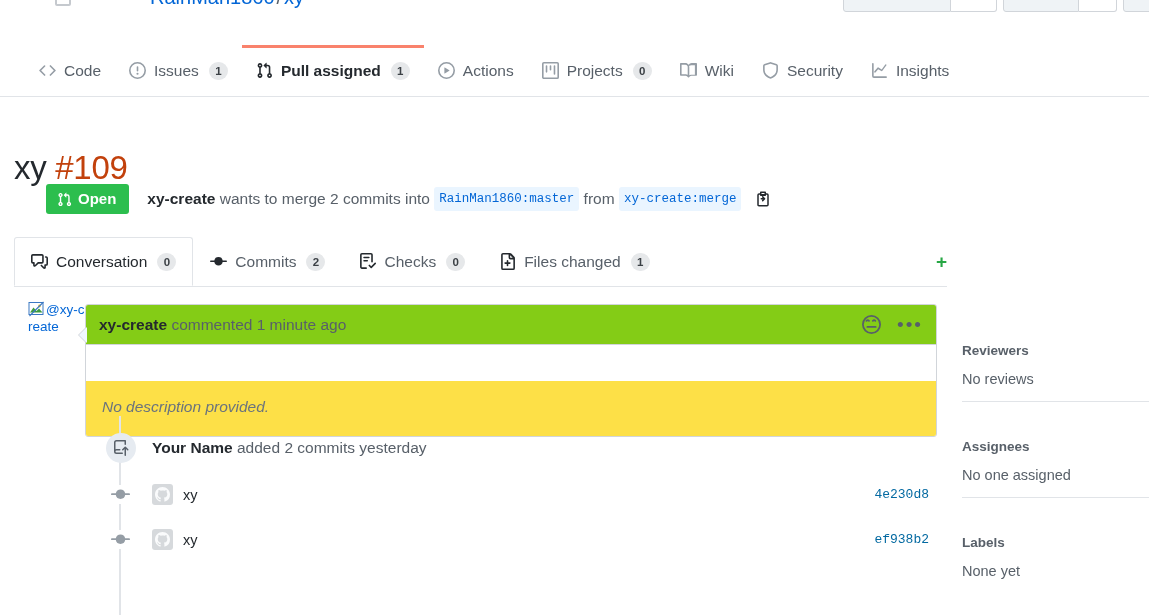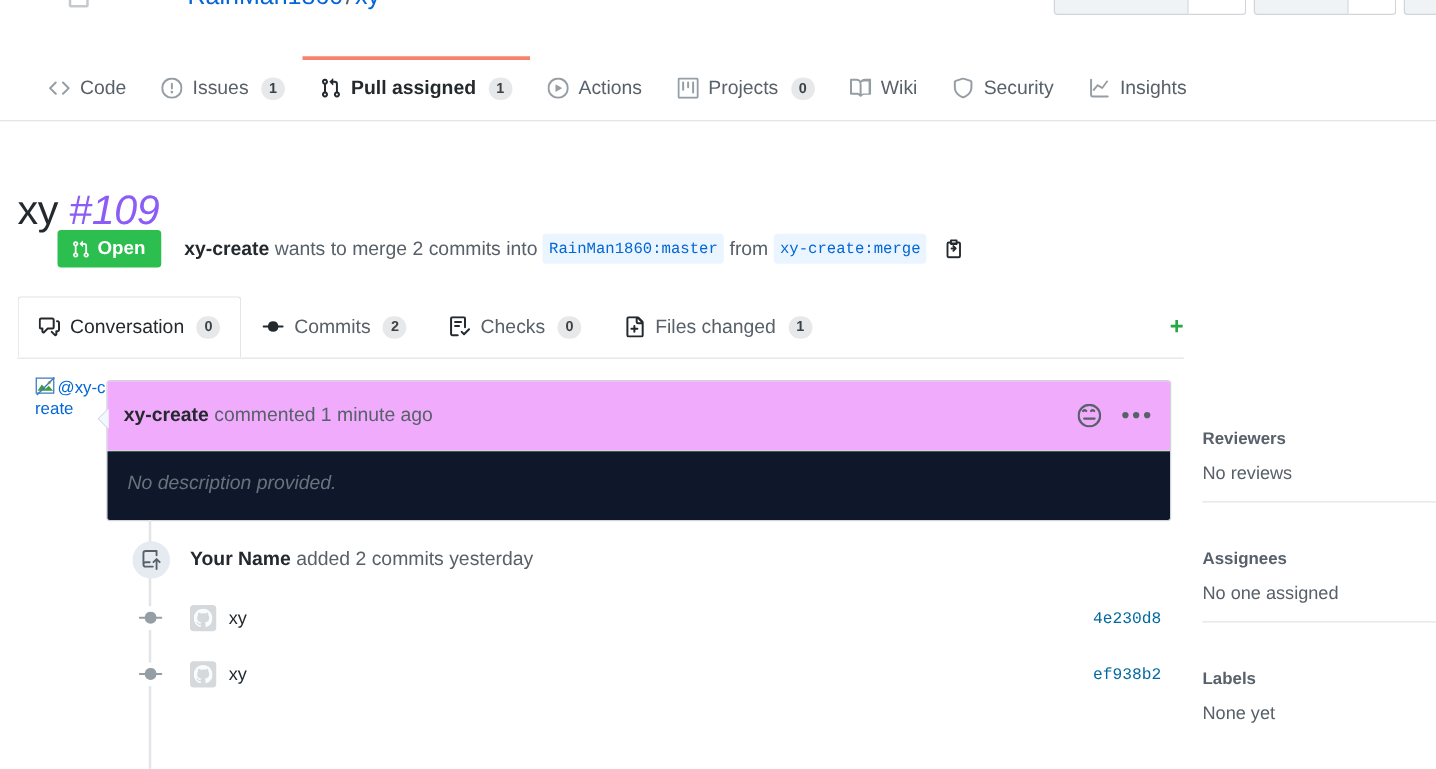--- a/index.html
+++ b/index.html
@@ -59,21 +59,21 @@
     background:#e6e8ea; color:#3c4146; border-radius:20px;
     font-size:11.5px; font-weight:600; line-height:16px; text-align:center;
     font-family:"Liberation Sans", sans-serif;
   }
 
   
   .pr-title {
     position:absolute; left:14px; top:128px;
     font-size:33px; font-weight:400; letter-spacing:-0.3px; line-height:1.1;
   }
-  .pr-title .num { color:#8b5cf6; font-weight:300;font-style:italic; }
+  .pr-title .num { color:#c2410c; font-weight:300; }
 
   
   .state-row { position:absolute; left:14px; top:184px; display:flex; align-items:center;padding-left:32px; }
   .state-badge {
     display:inline-flex; align-items:center; gap:6px;
     background:#2cbe4e; color:#fff; font-size:15px; font-weight:600;
     padding:6px 13px 6px 11px; border-radius:3px; line-height:18px;
   }
   .state-badge .ic { width:15px; height:15px; display:inline-flex; }
   .state-text { margin-left:18px; font-size:15.5px; color:#586069; line-height:20px; }
@@ -130,31 +130,31 @@
     content:""; position:absolute; left:-8px; top:22px;
     width:0; height:0; border-top:8px solid transparent; border-bottom:8px solid transparent;
     border-right:8px solid #d1d5da;
   }
   .comment-box::after {
     content:""; position:absolute; left:-7px; top:22px;
     width:0; height:0; border-top:8px solid transparent; border-bottom:8px solid transparent;
     border-right:8px solid #f1f8ff;
   }
   .comment-head {
-    display:flex; align-items:center; height:56px; padding:0 13px;
-    background:#f0abfc; border-bottom:1px solid #d1d5da;
+    display:flex; align-items:center; height:40px; padding:0 13px;
+    background:#84cc16; border-bottom:1px solid #d1d5da;
     border-radius:2px 2px 0 0; font-size:15.5px; color:#586069;
   }
   .comment-head b { color:#24292e; font-weight:600; }
   .comment-head .actions { margin-left:auto; display:flex; align-items:center; gap:16px; color:#586069; }
   .comment-head .actions .ic { cursor:pointer; display:inline-flex; }
   .kebab { font-size:19px; letter-spacing:2px; line-height:10px; cursor:pointer; color:#586069; }
   .comment-body {
     padding:17px 16px 20px 16px; font-size:15.5px; color:#6a737d;
-    font-style:italic; background:#0f172a; border-radius:0 0 2px 2px;
+    font-style:italic; background:#fde047; border-radius:0 0 2px 2px;margin-top:36px;
   }
 
   
   .timeline { position:absolute; left:71px; top:129px; width:852px; }
   .tl-line {
     position:absolute; left:34px; top:-8px; width:2px; height:200px; background:#e1e4e8;
   }
   .tl-event { position:relative; display:flex; align-items:center; height:48px; }
   .tl-badge {
     position:absolute; left:21px; width:30px; height:30px; border-radius:50%;

